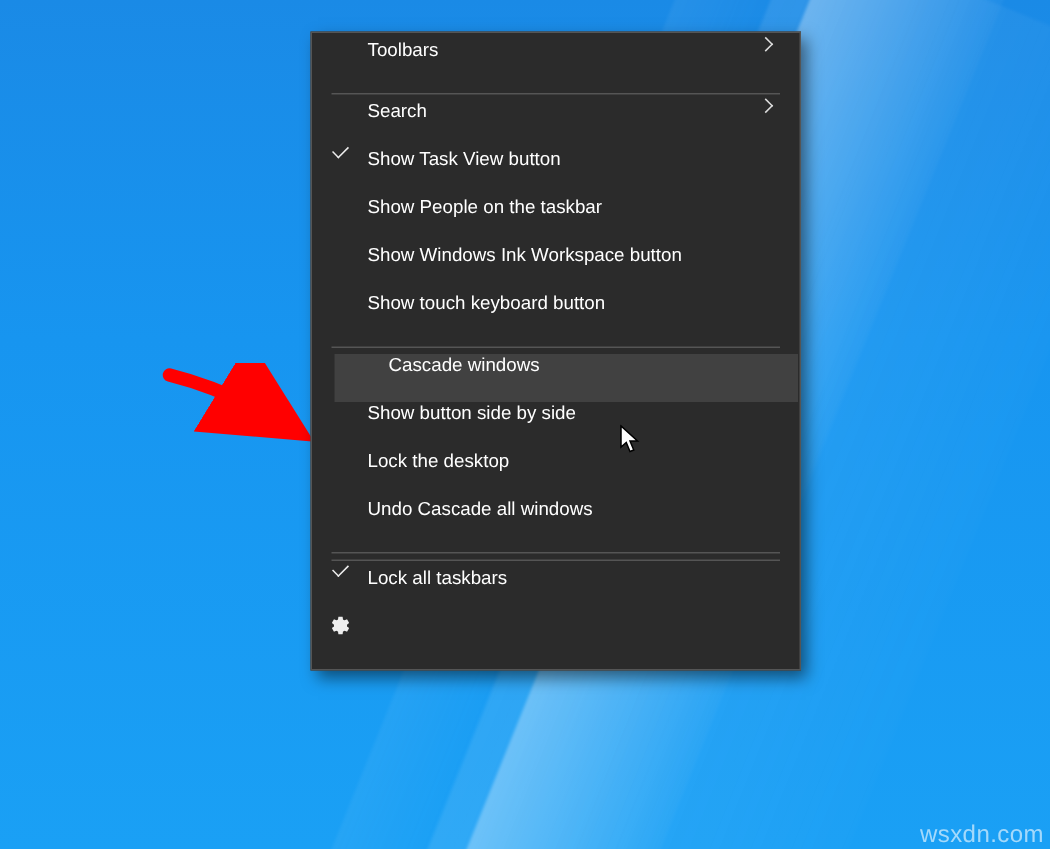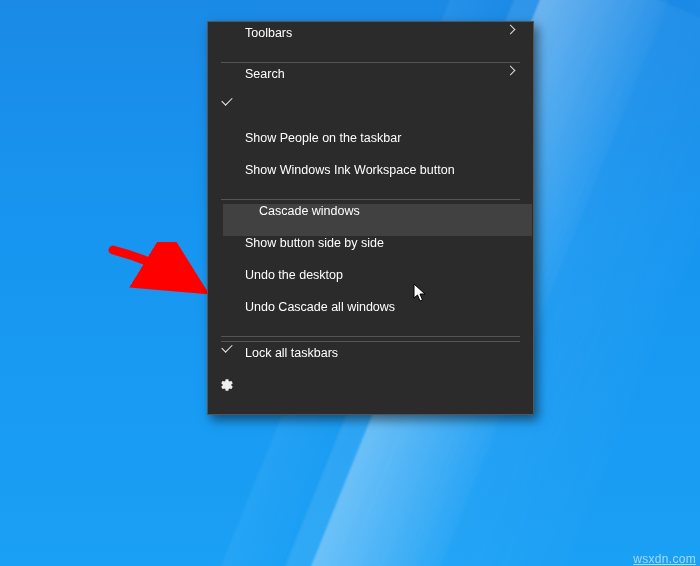--- a/index.html
+++ b/index.html
@@ -93,25 +93,24 @@
   .cursor {
     position: absolute;
     left: 413px; top: 283px;
     width: 14px; height: 20px;
     pointer-events: none;
   }
 
   .watermark {
     position: absolute;
     bottom: 0; right: 4px;
-    font-size: 12px;
+    font-size: 16px;
     color: rgba(255,255,255,0.6);
     letter-spacing: 0.3px;
     font-family: Arial, sans-serif;
-    text-decoration: underline;
   }
 </style>
 </head>
 <body>
 
 <div class="desktop">
   <div class="beam a"></div>
   <div class="beam b"></div>
   <div class="beam c"></div>
 
@@ -137,46 +136,52 @@
         <span class="iconcell"></span>
         <span class="label">Search</span>
         <span class="arrowcell">
           <span class="chevron"></span>
         </span>
       </div>
       <div class="item">
         <span class="iconcell">
           <span class="check"></span>
         </span>
+        <span class="label">Show Task View button</span>
         <span class="arrowcell"></span>
       </div>
       <div class="item">
         <span class="iconcell"></span>
         <span class="label">Show People on the taskbar</span>
         <span class="arrowcell"></span>
       </div>
       <div class="item">
         <span class="iconcell"></span>
         <span class="label">Show Windows Ink Workspace button</span>
         <span class="arrowcell"></span>
       </div>
+      <div class="item">
+        <span class="iconcell"></span>
+        <span class="label">Show touch keyboard button</span>
+        <span class="arrowcell"></span>
+      </div>
       <hr class="sep">
       <div class="item hover">
         <span class="iconcell"></span>
         <span class="label">Cascade windows</span>
         <span class="arrowcell"></span>
       </div>
       <div class="item">
         <span class="iconcell"></span>
         <span class="label">Show button side by side</span>
         <span class="arrowcell"></span>
       </div>
       <div class="item">
         <span class="iconcell"></span>
-        <span class="label">Undo the desktop</span>
+        <span class="label">Lock the desktop</span>
         <span class="arrowcell"></span>
       </div>
       <div class="item">
         <span class="iconcell"></span>
         <span class="label">Undo Cascade all windows</span>
         <span class="arrowcell"></span>
       </div>
       <hr class="sep">
       <hr class="sep">
       <div class="item">

